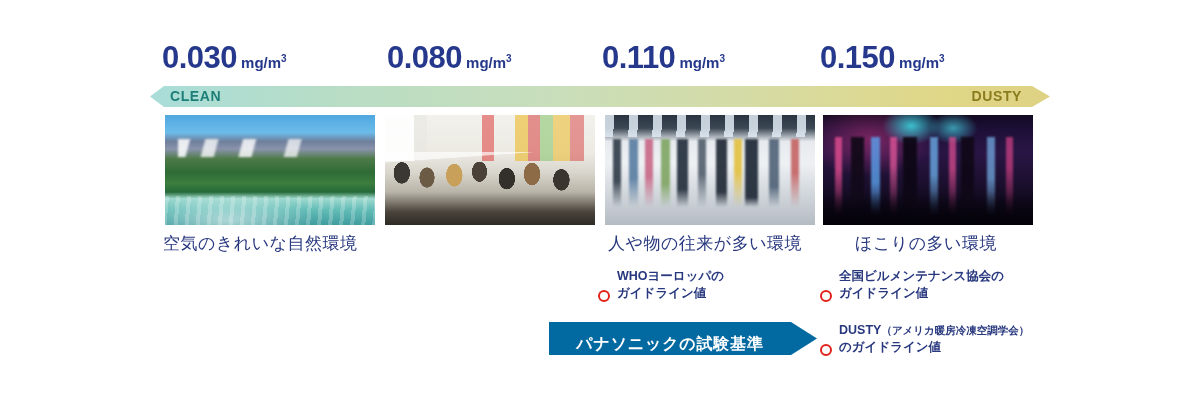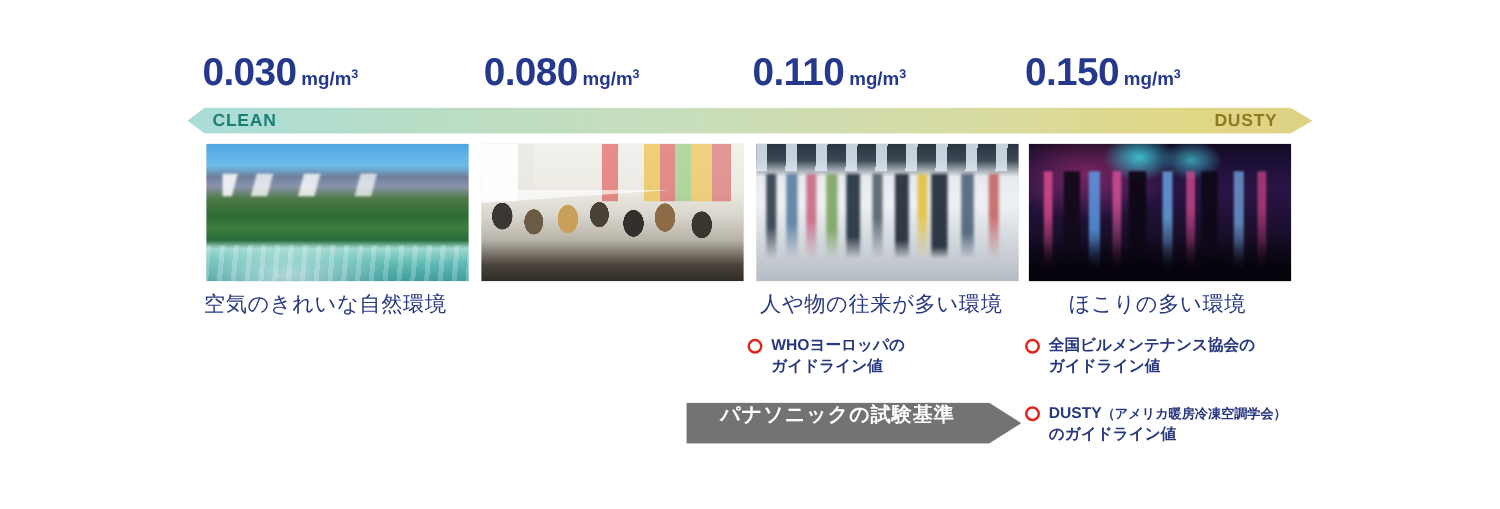--- a/index.html
+++ b/index.html
@@ -117,35 +117,35 @@
   .ph-concert::after{content:"";position:absolute;left:0;bottom:0;width:100%;height:30%;
      background:linear-gradient(to top,rgba(4,2,9,.95),rgba(4,2,9,0));}
 
   
   .cap-ja{
     position:absolute;top:232px;color:#28387f;
     font-size:17px;font-weight:normal;letter-spacing:.5px;white-space:nowrap;
   }
 
   
-  .note{position:absolute;display:flex;align-items:flex-start;gap:7px;white-space:nowrap;}
+  .note{position:absolute;display:flex;align-items:flex-end;gap:7px;white-space:nowrap;}
   .ring{
     flex:0 0 auto;width:12px;height:12px;margin-top:3px;border-radius:50%;
     border:2.6px solid #e0231b;box-sizing:border-box;
   }
   .note-text{color:#28387f;font-size:12.5px;font-weight:bold;line-height:1.35;}
   .note-text .small{font-size:10.5px;font-weight:bold;}
 
   
   .badge{
     position:absolute;left:549px;top:322px;width:268px;height:33px;
-    background:#737373;color:#ffffff;
+    background:#0369a1;color:#ffffff;
     -webkit-clip-path:polygon(0 0,calc(100% - 26px) 0,100% 50%,calc(100% - 26px) 100%,0 100%);
     clip-path:polygon(0 0,calc(100% - 26px) 0,100% 50%,calc(100% - 26px) 100%,0 100%);
-    display:flex;align-items:flex-start;
+    display:flex;align-items:flex-end;
   }
   .badge-label{
     font-size:16px;font-weight:bold;letter-spacing:.8px;
     margin-left:0;width:242px;text-align:center;
   }
 </style>
 </head>
 <body>
 
 <div class="stage">

